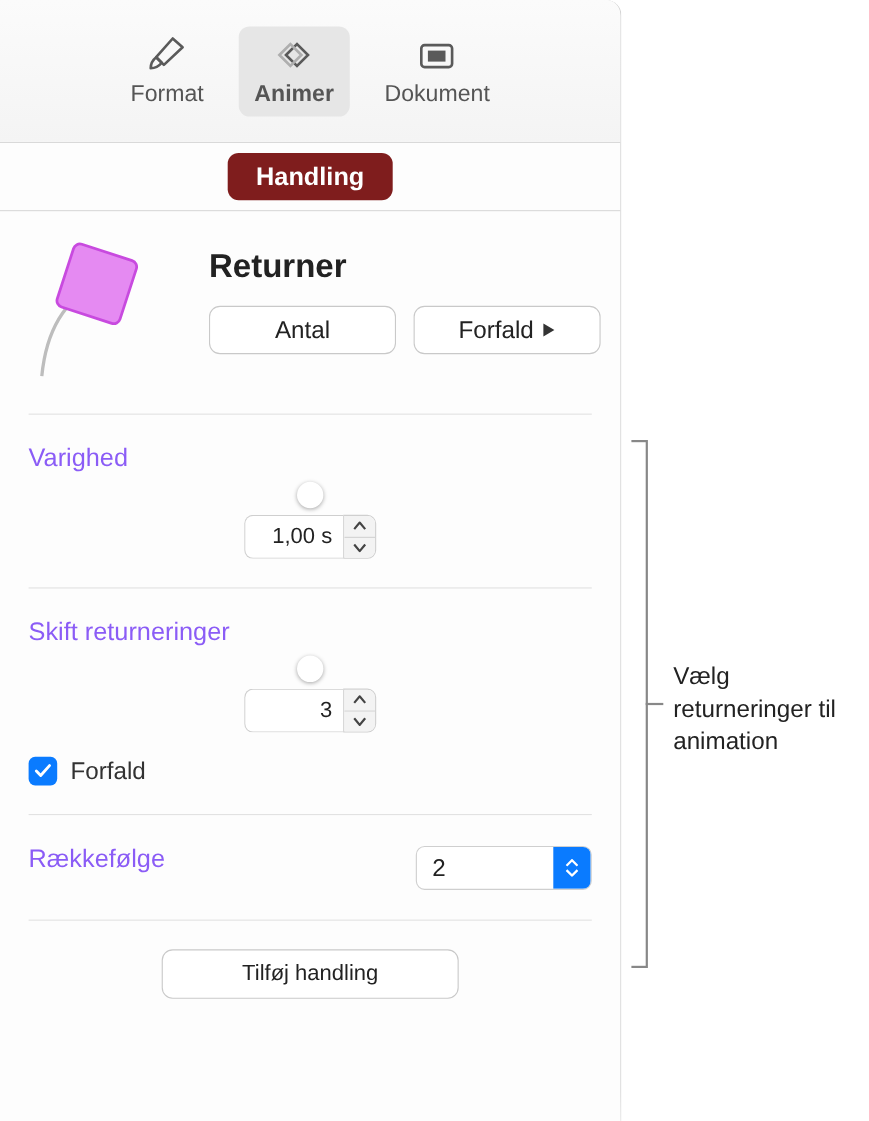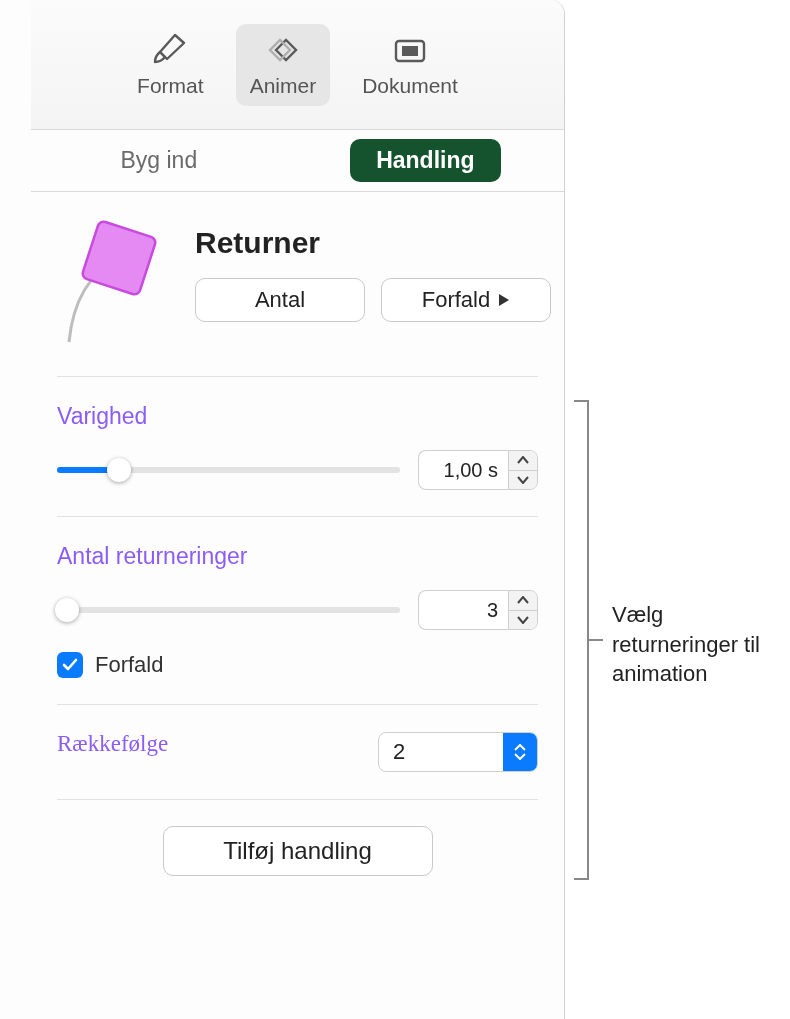--- a/index.html
+++ b/index.html
@@ -3,67 +3,66 @@
 <meta charset="utf-8">
 <style>
   * { box-sizing: border-box; }
   html, body { margin:0; padding:0; font-family: -apple-system, "Helvetica Neue", Arial, sans-serif; background:#fff; }
   .stage { position:relative; width:790px; height:1019px; }
   .panel {
     position:absolute; left:0; top:0; width:565px; height:1019px;
     background:#fdfdfd;
     border-right:1px solid #d0d0d0;
     border-top-right-radius:14px;
-    padding-left:31px;
   }
   
   .toolbar {
     height:130px;
     border-bottom:1px solid #d9d9d9;
     display:flex; align-items:center; justify-content:center;
     gap:18px;
     background:linear-gradient(#fbfbfb,#f4f4f4);
     border-top-right-radius:14px;
   }
   .tool {
     display:flex; flex-direction:column; align-items:center; gap:6px;
     padding:8px 14px; border-radius:10px;
     color:#555; font-size:21px;
     cursor:pointer;
   }
-  .tool.active { background:#e6e6e6; }
+  .tool.active { background:#e6e6e6;font-weight:bold; }
   .tool svg { width:42px; height:36px; }
   
   .segbar {
     display:flex; align-items:center; justify-content:space-around;
     height:62px; border-bottom:1px solid #d9d9d9;
   }
   .seg {
     font-size:23px; color:#6a6a6a; padding:8px 26px; border-radius:10px; cursor:pointer;
   }
-  .seg.active { background:#14532d; color:#fff; font-weight:600; }
+  .seg.active { background:#7f1d1d; color:#fff; font-weight:600; }
   
   .body { padding:28px 26px 0 26px; }
-  .hdr { display:flex; align-items:flex-start; gap:8px; }
+  .hdr { display:flex; align-items:flex-start; gap:34px; }
   .preview {
     width:130px; height:130px; position:relative; flex:0 0 auto;
   }
   .hdr-right { flex:1; }
   .title { font-size:30px; font-weight:700; color:#222; margin:6px 0 18px; }
   .btnrow { display:flex; gap:16px; }
   .btn {
     background:#fff; border:1px solid #c9c9c9; border-radius:10px;
     font-size:22px; padding:8px 0; color:#222; cursor:pointer;
     display:flex; align-items:center; justify-content:center; gap:8px;
   }
   .btn-skift { width:170px; }
   .btn-eks { width:170px; }
   .divider { border:none; border-top:1px solid #e2e2e2; margin:26px 0; }
   .section-label { font-size:23px; color:#8b5cf6; margin-bottom:20px; }
-  .row { display:flex; align-items:center; gap:18px; }
+  .row { display:flex; align-items:center; gap:18px;flex-direction:column; }
   .slider {
     position:relative; height:24px; flex:1;
   }
   .slider .track {
     position:absolute; left:0; right:0; top:50%; transform:translateY(-50%);
     height:6px; background:#e3e3e3; border-radius:3px;
   }
   .slider .fill {
     position:absolute; left:0; top:50%; transform:translateY(-50%);
     height:6px; background:#0a7bff; border-radius:3px;
@@ -92,35 +91,35 @@
   .stepper div:first-child { border-bottom:1px solid #cfcfcf; }
   .stepper svg { width:12px; height:8px; }
   .check-row { display:flex; gap:12px; margin-top:22px; }
   .check {
     width:26px; height:26px; border-radius:6px; background:#0a7bff;
     display:flex; align-items:center; justify-content:center; cursor:pointer;
   }
   .check svg { width:16px; height:14px; }
   .check-label { font-size:22px; color:#323232; }
   .order-row { display:flex; align-items:center; justify-content:space-between; }
-  .order-row .section-label { margin-bottom:16px;font-family:Liberation Serif, serif; }
+  .order-row .section-label { margin-bottom:16px; }
   .select {
     width:160px; height:40px; border:1px solid #cfcfcf; border-radius:8px;
     display:flex; align-items:center; background:#fff; overflow:hidden; cursor:pointer;
   }
   .select span { flex:1; padding:0 14px; font-size:22px; color:#222; }
   .select .sel-btn {
     width:34px; height:100%; background:#0a7bff; display:flex; flex-direction:column;
     align-items:center; justify-content:center; gap:2px;
   }
   .select .sel-btn svg { width:12px; height:7px; }
   .add-btn {
     margin:12px auto 0; display:block; width:270px;
     background:#fff; border:1px solid #c9c9c9; border-radius:10px;
-    font-size:24px; padding:10px 0; color:#222; cursor:pointer;
+    font-size:20px; padding:10px 0; color:#222; cursor:pointer;
   }
   
   .callout {
     position:absolute; left:574px; top:400px; width:210px;
   }
   .callout .bracket-top, .callout .bracket-bot {
     position:absolute; left:0; width:14px; height:2px; background:#888;
   }
   .callout .bracket-top { top:0; }
   .callout .bracket-bot { top:478px; }
@@ -159,21 +158,20 @@
       <div class="tool">
         <svg viewBox="0 0 42 36">
           <rect x="7" y="9" width="28" height="20" rx="3" fill="none" stroke="#5a5a5a" stroke-width="2.4"></rect>
           <rect x="13" y="14" width="16" height="10" fill="#5a5a5a"></rect>
         </svg>
         <span>Dokument</span>
       </div>
     </div>
 
     <div class="segbar">
-      <div class="seg">Byg ind</div>
       <div class="seg active">Handling</div>
     </div>
 
     <div class="body">
       <div class="hdr">
         <div class="preview">
           <svg viewBox="0 0 130 130" width="130" height="130">
             <path d="M12 122 Q18 60 62 38" fill="none" stroke="#bdbdbd" stroke-width="3"></path>
             <g transform="translate(62 38) rotate(18)">
               <rect x="-30" y="-30" width="60" height="60" rx="6" fill="#e58af2" stroke="#c84adf" stroke-width="2.5"></rect>
@@ -215,21 +213,21 @@
                 <svg viewBox="0 0 12 8">
                   <path d="M1 1 L6 7 L11 1" fill="none" stroke="#444" stroke-width="2"></path>
                 </svg>
               </div>
           </div>
         </div>
       </div>
 
       <hr class="divider">
 
-      <div class="section-label">Antal returneringer</div>
+      <div class="section-label">Skift returneringer</div>
       <div class="row">
         <div class="slider">
           <div class="track"></div>
           <div class="fill" id="bnc-fill" style="width: 3%;"></div>
           <div class="thumb" id="bnc-thumb" style="left: 3%;"></div>
         </div>
         <div class="valuebox">
           <input value="3" style="">
           <div class="stepper">
             <div>

